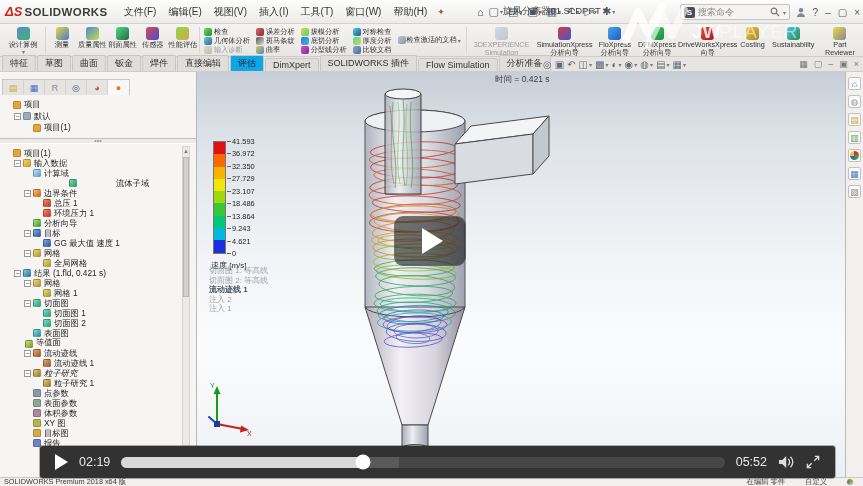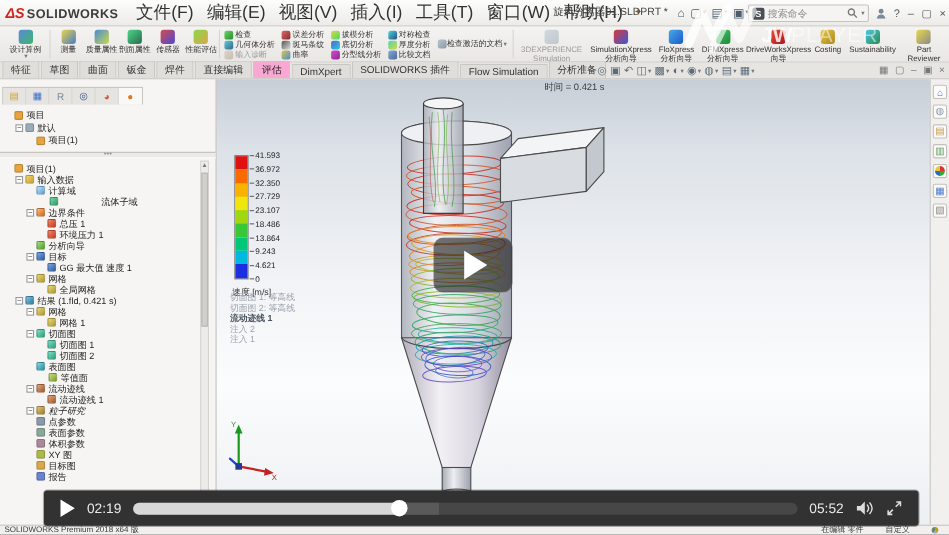--- a/index.html
+++ b/index.html
@@ -5,21 +5,21 @@
 *{margin:0;padding:0;box-sizing:border-box;font-family:"Liberation Sans","DejaVu Sans",sans-serif}
 html,body{background:#888}
 .app{position:relative;width:863px;height:486px;background:#e9e8e6;overflow:hidden;font-size:9px;color:#222}
 
 
 .titlebar{position:absolute;top:0;left:0;width:863px;height:24px;background:linear-gradient(#fdfdfd,#ecebe8);border-bottom:1px solid #d3d1ce;display:flex;align-items:center;z-index:6}
 .logo{display:flex;align-items:baseline;gap:2px;padding:0 10px 0 5px}
 .logo-ds{color:#cf241c;font-weight:bold;font-style:italic;font-size:13px}
 .logo-tx{font-weight:bold;font-size:11.5px;letter-spacing:.4px;color:#3c3c3c}
 .menus{display:flex;align-items:center}
-.menu-item{padding:0 6px;font-size:16px;color:#333;cursor:default}
+.menu-item{padding:0 6px;font-size:10px;color:#333;cursor:default}
 .pin{color:#8a6a2a;font-size:9px;margin:0 4px}
 .qat{display:flex;align-items:center;gap:1px;margin-left:26px}
 .qicon{display:flex;align-items:center;color:#4d5d6b;font-size:11px;padding:0 2px}
 .qcaret{font-size:6px;color:#777;margin-left:1px}
 .doc-title{position:absolute;left:450px;width:210px;text-align:center;font-size:9.5px;color:#444;white-space:nowrap}
 .search{position:absolute;left:680px;top:4px;width:110px;height:16px;background:#f5f4f2;border:1px solid #c6c4c1;border-radius:2px;display:flex;align-items:center;gap:3px;padding:0 3px}
 .search-logo{width:11px;height:11px;background:#4a4e55;color:#fff;font-size:8px;font-weight:bold;display:flex;align-items:center;justify-content:center;border-radius:2px}
 .search-text{color:#8d8d8d;font-size:9px;flex:1}
 .tb-right{position:absolute;right:3px;top:0;height:24px;display:flex;align-items:center;gap:7px;color:#555}
 .tb-right .glyph{font-size:10px}
@@ -38,21 +38,21 @@
 .scol{display:flex;flex-direction:column;justify-content:space-between;padding:2px 3px}
 .sitem{display:flex;align-items:center;gap:2px;font-size:7.2px;color:#333;white-space:nowrap;height:9px}
 .sicon{width:8px;height:8px;border-radius:2px;flex:none}
 .checkactive{display:flex;align-items:center;padding:0 4px}
 .disabled{opacity:.45}
 
 
 .tabrow{position:absolute;top:57px;left:0;width:863px;height:15px;background:#e7e5e2;border-bottom:1px solid #cfcdc9;display:flex;align-items:flex-end;z-index:5}
 .tabs{display:flex;align-items:flex-end;padding-left:2px}
 .tab{padding:1px 7px 1px;font-size:9px;color:#333;border:1px solid #c9c7c3;border-bottom:none;background:#e0deda;margin-right:1px;border-radius:2px 2px 0 0;white-space:nowrap}
-.tab.active{background:#f9a8d4;color:#222}
+.tab.active{background:#0ea5e9;color:#222}
 .headsup{position:absolute;left:543px;bottom:1px;display:flex;align-items:center;gap:3px;color:#5c6c7a;font-size:10px}
 .hicon{display:flex;align-items:center}
 .docctl{position:absolute;right:4px;bottom:2px;display:flex;gap:6px;color:#777;font-size:9px}
 
 
 .main{position:absolute;top:72px;left:0;width:863px;height:405px;display:flex}
 .left-panel{position:relative;width:197px;background:#f6f5f3;border-right:1px solid #b9b7b3;flex:none}
 .ptabs{position:absolute;top:7px;left:2px;height:16px;display:flex;background:#eceae7;border:1px solid #c9c7c3;border-bottom:none}
 .ptab{width:21px;display:flex;align-items:center;justify-content:center;border-right:1px solid #d5d3cf;background:#e6e4e1}
 .ptab:last-child{border-right:none}
@@ -360,21 +360,21 @@
           <div class="trow" style="padding-left: 14px;">
             <span class="texp">−</span>
             <span class="ticon ic-input"></span>
             <span>输入数据</span>
           </div>
           <div class="trow" style="padding-left: 24px;">
             <span class="tspace"></span>
             <span class="ticon ic-domain"></span>
             <span>计算域</span>
           </div>
-          <div class="trow" style=" gap: 36px;">
+          <div class="trow" style="padding-left: 24px; gap: 36px;">
             <span class="tspace"></span>
             <span class="ticon ic-fluid"></span>
             <span>流体子域</span>
           </div>
           <div class="trow" style="padding-left: 24px;">
             <span class="texp">−</span>
             <span class="ticon ic-bc"></span>
             <span>边界条件</span>
           </div>
           <div class="trow" style="padding-left: 34px;">
@@ -440,39 +440,44 @@
           <div class="trow" style="padding-left: 34px;">
             <span class="tspace"></span>
             <span class="ticon ic-cuti"></span>
             <span>切面图 2</span>
           </div>
           <div class="trow" style="padding-left: 24px;">
             <span class="tspace"></span>
             <span class="ticon ic-surf"></span>
             <span>表面图</span>
           </div>
-          <div class="trow" style="padding-left: 35px;">
+          <div class="trow" style="padding-left: 16px; align-items: flex-end;">
             <span class="tspace"></span>
             <span class="ticon ic-iso"></span>
             <span>等值面</span>
           </div>
           <div class="trow" style="padding-left: 24px;">
             <span class="texp">−</span>
             <span class="ticon ic-traj"></span>
             <span>流动迹线</span>
           </div>
           <div class="trow" style="padding-left: 34px;">
             <span class="tspace"></span>
             <span class="ticon ic-traji"></span>
             <span>流动迹线 1</span>
           </div>
           <div class="trow" style="padding-left: 24px; font-style: italic;">
             <span class="texp">−</span>
             <span class="ticon ic-part"></span>
             <span>粒子研究</span>
+          </div>
+          <div class="trow" style="padding-left: 34px;">
+            <span class="tspace"></span>
+            <span class="ticon ic-parti"></span>
+            <span>粒子研究 1</span>
           </div>
           <div class="trow" style="padding-left: 24px;">
             <span class="tspace"></span>
             <span class="ticon ic-pparam"></span>
             <span>点参数</span>
           </div>
           <div class="trow" style="padding-left: 24px;">
             <span class="tspace"></span>
             <span class="ticon ic-sparam"></span>
             <span>表面参数</span>

